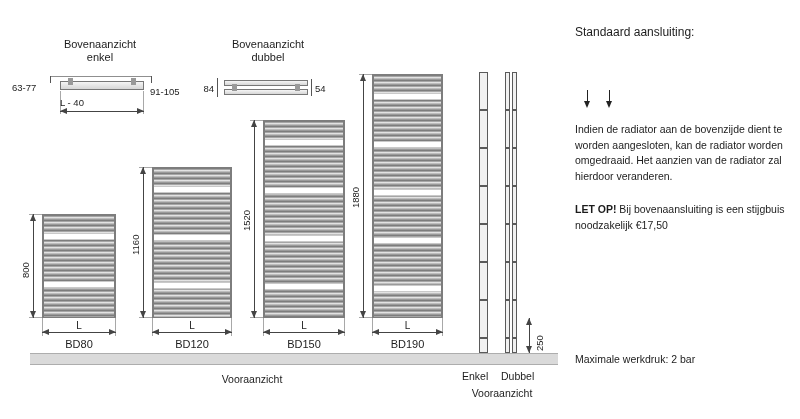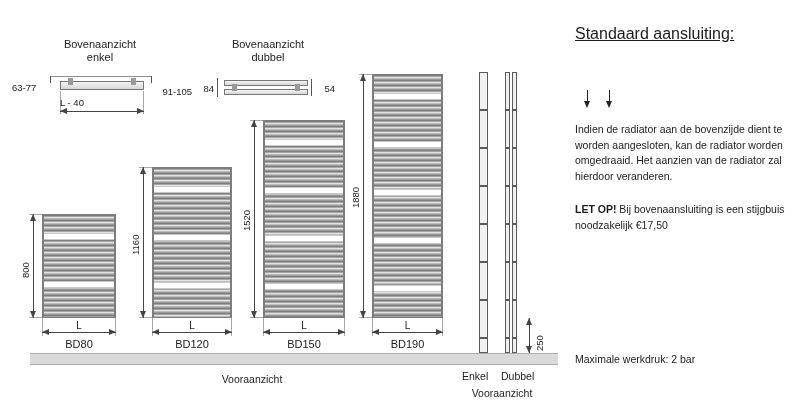--- a/index.html
+++ b/index.html
@@ -2,21 +2,21 @@
 <html><head>
 <meta charset="utf-8">
 <style>
   * { margin:0; padding:0; box-sizing:border-box; }
   html,body { background:#fff; }
   .canvas {
     position:relative; width:800px; height:419px; background:#ffffff;
     font-family:"Liberation Sans", sans-serif; color:#1c1c1c; overflow:hidden;
   }
   .tv-title { position:absolute; text-align:center; font-size:11px; line-height:13px; }
-  .dim-label { position:absolute; font-size:9.5px; line-height:11px; white-space:nowrap;text-align:right; }
+  .dim-label { position:absolute; font-size:9.5px; line-height:11px; white-space:nowrap; }
   .caption { position:absolute; font-size:10.5px; white-space:nowrap; }
   .model-label { position:absolute; font-size:11px; text-align:center; }
   .vlabel { position:absolute; font-size:9.5px; white-space:nowrap; transform:rotate(-90deg); transform-origin:0 0; }
 
   .wall-line { position:absolute; height:1px; background:#8f8f8f; }
   .tick-v { position:absolute; width:1px; background:#555; }
   .ext-h { position:absolute; height:1px; background:#a8a8a8; }
   .ext-v { position:absolute; width:1px; background:#a8a8a8; }
 
   .tv-bar { position:absolute; border:1px solid #777; background:linear-gradient(180deg,#f5f5f5,#d6d6d6); }
@@ -41,21 +41,21 @@
       #7d7d7d 0px, #7d7d7d 1px, #cfcfcf 2px, #e6e6e6 2.6px, #a7a7a7 4px, #8d8d8d 5px);
   }
   .rad-gap { position:absolute; left:0; right:0; height:7px; background:#fff;
     border-top:1px solid #c9c9c9; border-bottom:1px solid #c9c9c9; }
 
   .profile { position:absolute; border:1px solid #5a5a5a; background-color:#f1f1f1;
     background-image:repeating-linear-gradient(180deg, transparent 0 36px, #5a5a5a 36px 38px); }
 
   .floor { position:absolute; background:#dadada; border-top:1px solid #adadad; border-bottom:1px solid #adadad; }
 
-  .info-heading { position:absolute; font-size:16px;text-decoration:underline; }
+  .info-heading { position:absolute; font-size:12px; }
   .conn-box { position:absolute; width:44px; height:40px; border:1px solid #333;
     display:flex; align-items:center; justify-content:center; font-size:10.5px; background:#fff; }
   .down-arrow { position:absolute; width:1px; height:11px; background:#222; }
   .down-arrow::after { content:""; position:absolute; left:-3px; top:100%;
     border-left:3.5px solid transparent; border-right:3.5px solid transparent; border-top:7px solid #222; }
   .info-par { position:absolute; width:224px; font-size:10.5px; line-height:15.5px; }
 </style>
 </head>
 <body>
 

